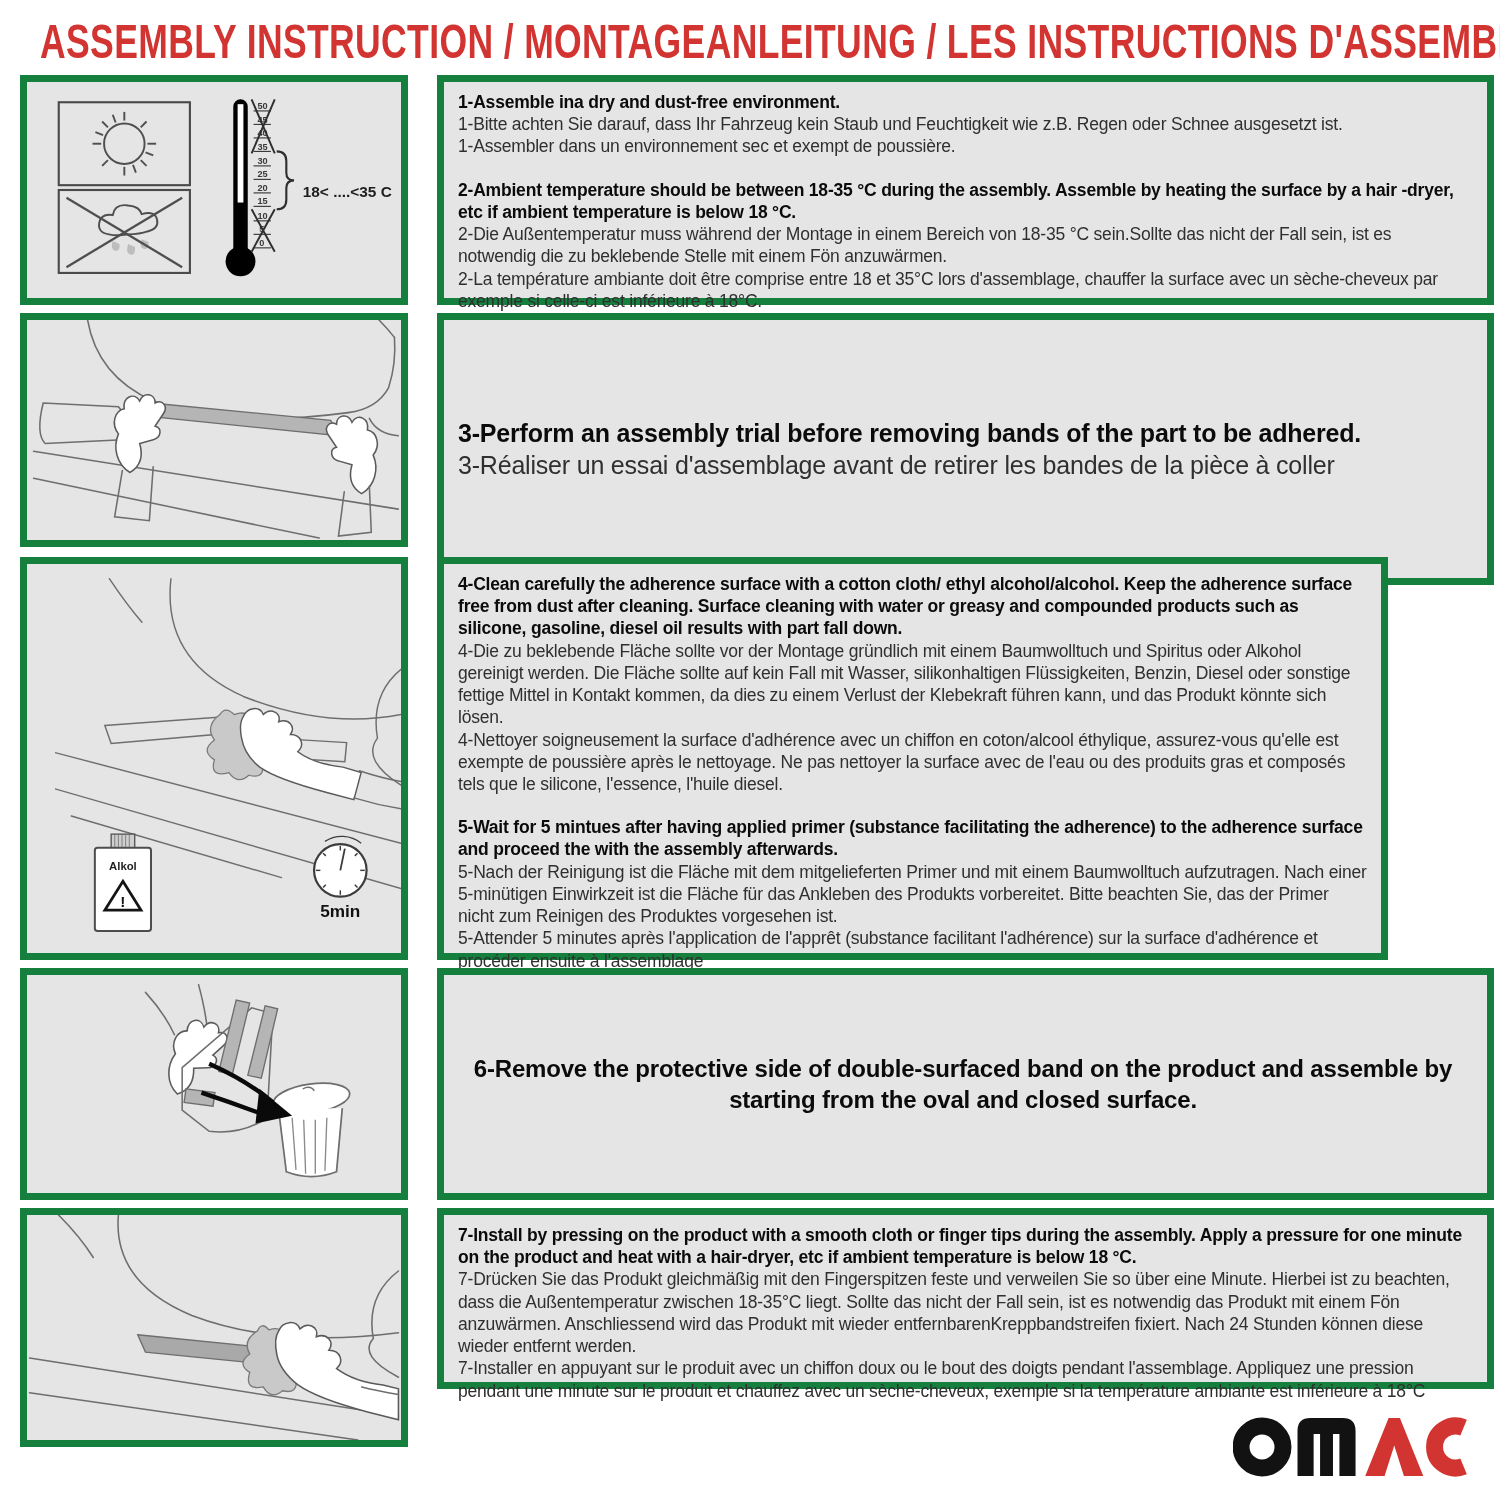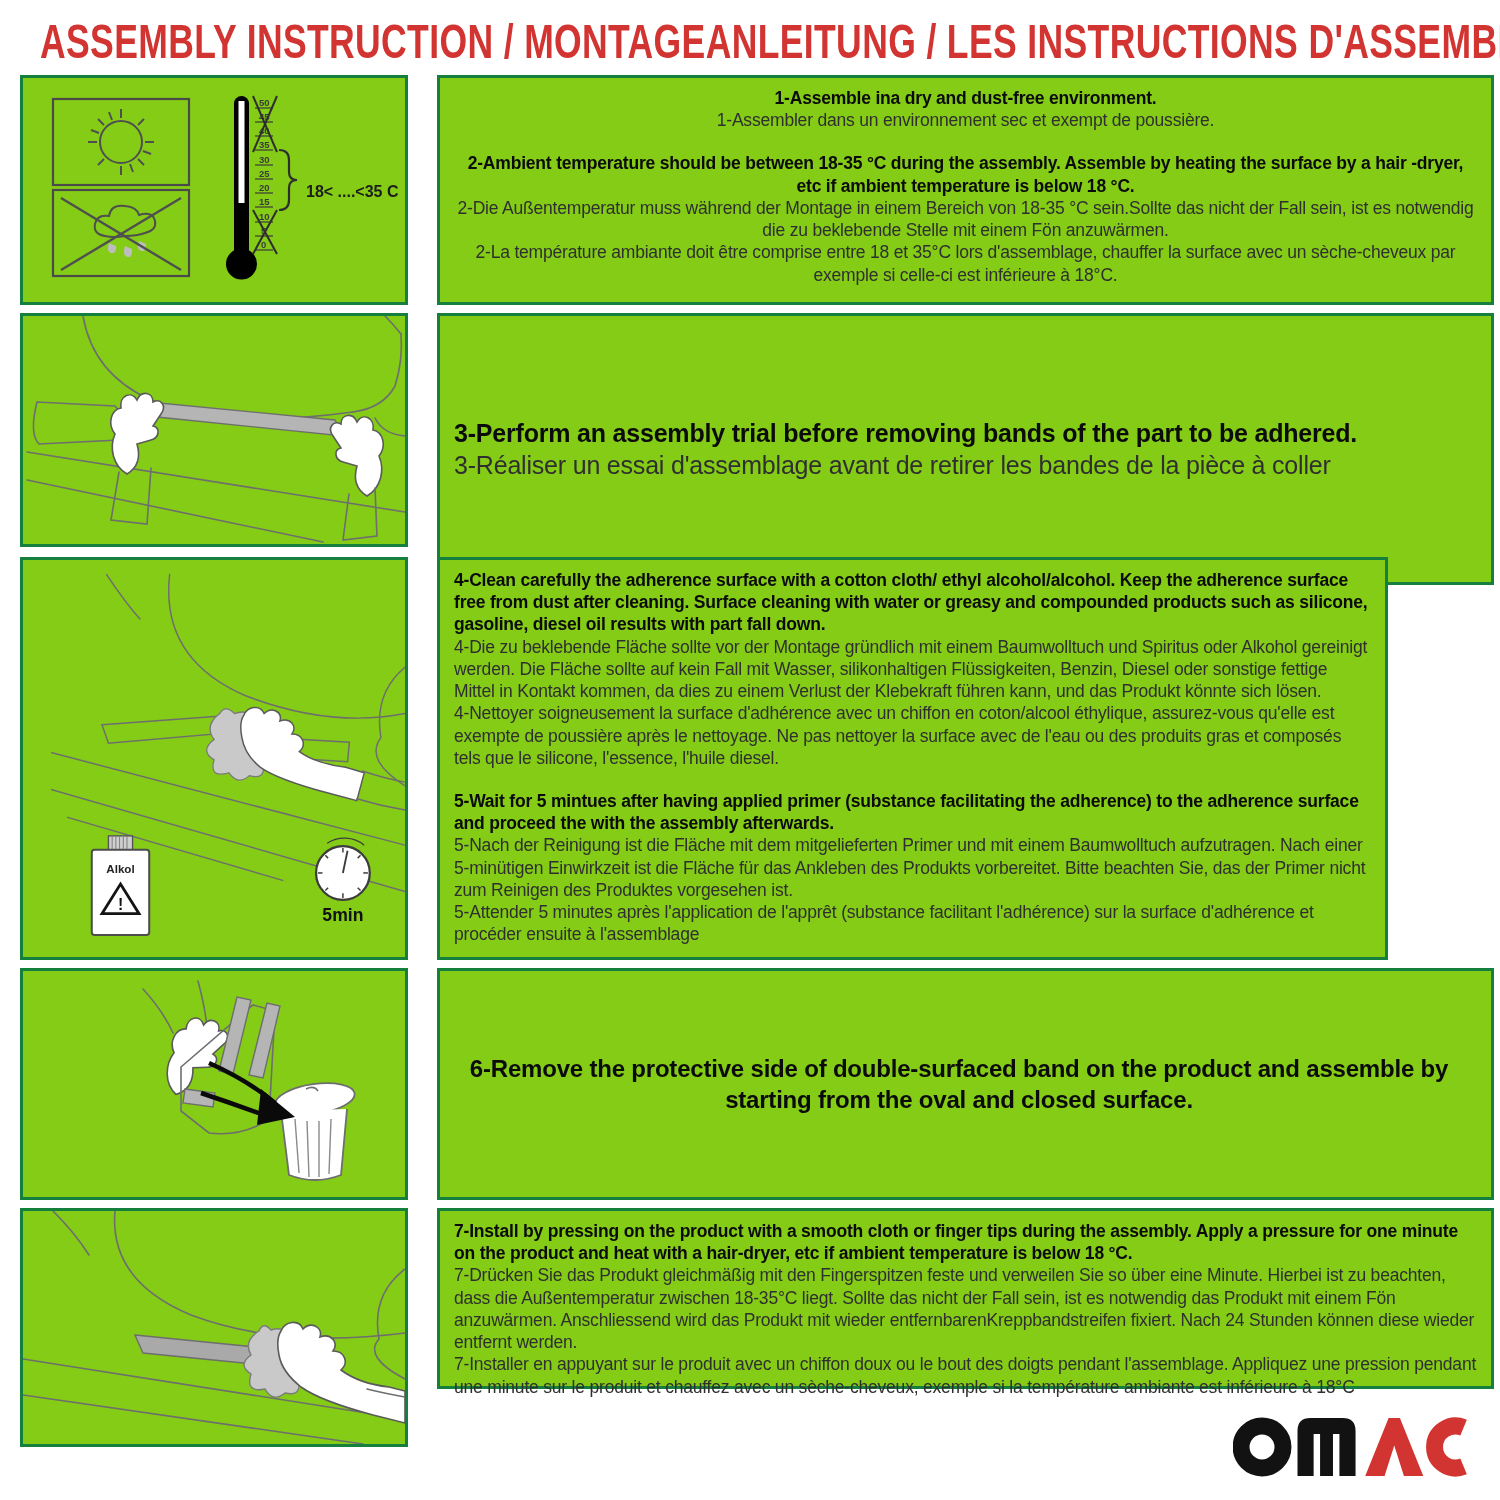--- a/index.html
+++ b/index.html
@@ -1,21 +1,21 @@
 <!DOCTYPE html>
 <html><head>
 <meta charset="utf-8">
 <style>
   html,body { margin:0; padding:0; background:#ffffff; }
   .page { position:relative; width:1500px; height:1500px; background:#fff; overflow:hidden;
           font-family:"Liberation Sans", sans-serif; }
   .title { position:absolute; left:40px; top:14px; font-size:48px; font-weight:700;
            color:#d23431; white-space:nowrap; transform:scaleX(0.74); transform-origin:left top;
            letter-spacing:0.5px; }
-  .box { position:absolute; border:3px solid #15803d; background:#84cc16; box-sizing:border-box; }
+  .box { position:absolute; border:7px solid #15803d; background:#e5e5e5; box-sizing:border-box; }
   .txt { padding:9px 14px; }
   .txt p { margin:0; font-size:17.5px; line-height:1.27; color:#2f2f2f; letter-spacing:-0.2px; }
   .txt p.b { font-weight:700; color:#0b0b0b; }
   .txt p.gap { margin-top:21px; }
   .txt.center { display:flex; flex-direction:column; justify-content:center; }
   .txt.lg p { font-size:25px; line-height:1.3; max-width:960px; }
   .txt.lg2 p { font-size:24px; line-height:1.3; max-width:1010px;text-align:center; }
   .illus svg { display:block; width:100%; height:100%; }
   .logo { position:absolute; left:1233px; top:1398px; width:267px; height:98px; background:#fff;
           display:flex; align-items:center; justify-content:flex-start; }
@@ -102,22 +102,23 @@
           <line x1="230" y1="132" x2="254" y2="176"></line>
             <line x1="254" y1="132" x2="230" y2="176"></line>
         </g>
 
         <path d="M256,72 q10,0 10,10 v12 q0,8 8,8 q-8,0 -8,8 v12 q0,10 -10,10" fill="none" stroke="#2e2e2e" stroke-width="2.2"></path>
         <text x="283" y="119" font-family="Liberation Sans, sans-serif" font-size="16" font-weight="700" fill="#1d1d1d">18&lt; ....&lt;35 C</text>
       </g>
     </svg>
   </div>
 
-  <div class="box txt" style="left:437px; top:75px; width:1057px; height:230px;text-align:center;">
+  <div class="box txt" style="left:437px; top:75px; width:1057px; height:230px;">
     <p class="b">1-Assemble ina dry and dust-free environment.</p>
+    <p>1-Bitte achten Sie darauf, dass Ihr Fahrzeug kein Staub und Feuchtigkeit wie z.B. Regen oder Schnee ausgesetzt ist.</p>
     <p>1-Assembler dans un environnement sec et exempt de poussière.</p>
     <p class="b gap">2-Ambient temperature should be between 18-35 °C  during the assembly. Assemble by heating the surface by a hair -dryer, etc if ambient temperature is below 18 °C.</p>
     <p>2-Die Außentemperatur muss während der Montage in einem Bereich von 18-35 °C  sein.Sollte das nicht der Fall sein, ist es notwendig die zu beklebende Stelle mit einem Fön anzuwärmen.</p>
     <p>2-La température ambiante doit être comprise entre 18 et 35°C lors d'assemblage, chauffer la surface avec un sèche-cheveux par exemple si celle-ci est inférieure à 18°C.</p>
   </div>
 
   <div class="box illus" style="left:20px; top:313px; width:388px; height:234px;">
     <svg viewBox="0 0 382 228">
       <path class="ln" d="M60,0 Q70,58 128,84 Q205,113 330,96"></path>
       <path class="ln" d="M330,96 Q360,92 372,70 Q380,45 378,18"></path>

